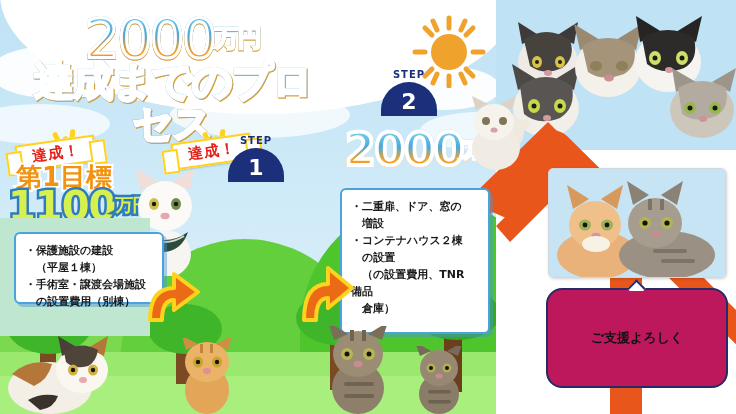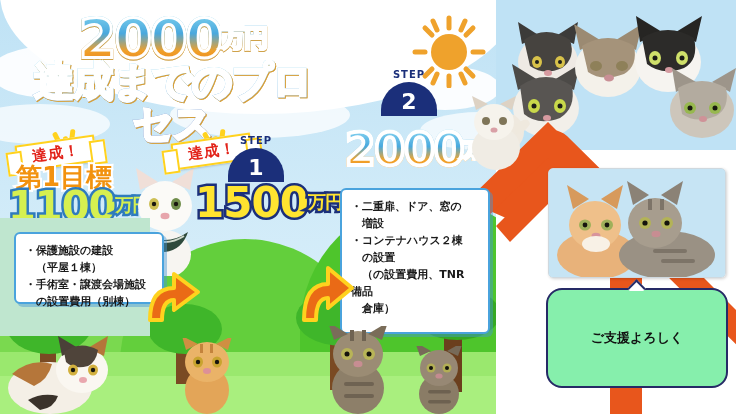--- a/index.html
+++ b/index.html
@@ -65,21 +65,21 @@
   }
   .roof {
     position:absolute; left:470px; top:78px; width:300px; height:340px;
     overflow:hidden;
   }
   .roof svg{ display:block; }
 
   
   .title-wrap{ position:absolute; left:18px; top:12px; width:310px; text-align:center; }
   .t-line1 {
-    font-size:54px; font-weight:700; letter-spacing:-2px; line-height:1;
+    font-size:54px; font-weight:400; letter-spacing:-2px; line-height:1;
     background:linear-gradient(#7fd3ef 0%, #4aa8dd 40%, #f0a02a 72%, #e8821c 100%);
     -webkit-background-clip:text; background-clip:text; color:transparent;
     -webkit-text-stroke:3px #ffffff;
     paint-order:stroke fill;
     filter:drop-shadow(0 1px 0 #cfa24a);
     display:inline-block;
   }
   .t-yen { font-size:24px; vertical-align:0.45em; letter-spacing:-1px;}
   .t-line2 {
     margin-top:-6px;
@@ -188,21 +188,21 @@
   .photocard{
     position:absolute; left:548px; top:168px; width:178px; height:110px;
     background:linear-gradient(#bfe4f5,#d7eefb);
     border:1px solid #cfd8de; border-radius:5px; overflow:hidden;
     box-shadow:1px 1px 3px rgba(0,0,0,.18);
   }
 
   
   .bubble{
     position:absolute; left:546px; top:288px; width:182px; height:100px;
-    background:#86efac; border:2px solid #262a66; border-radius:16px;
+    background:#be185d; border:2px solid #262a66; border-radius:16px;
     display:flex; flex-direction:column; align-items:center; justify-content:center;
     font-size:13px; font-weight:700; color:#111; line-height:1.9;
   }
   .bubble .tail{
     position:absolute; left:50%; top:-11px; margin-left:-9px;
     width:18px; height:12px; overflow:hidden;
   }
   .bubble .tail i{
     position:absolute; left:2px; top:3px; width:13px; height:13px;
     background:#fff; border-left:2px solid #262a66; border-top:2px solid #262a66;
@@ -378,21 +378,20 @@
     <ellipse cx="37" cy="50" rx="4.5" ry="3.2" fill="#e7a5ac"></ellipse>
     <path d="M14 66 q23 16 46 0 q-6 18 -23 20 q-17 -2 -23 -20 Z" fill="#2e4a3c"></path>
     <path d="M18 70 q19 12 38 0" stroke="#cfd9cc" stroke-width="2" fill="none"></path>
   </svg>
 
   <div class="ribbon" style="left:172px; top:138px;">達成！</div>
   <div class="stepbadge" style="left:228px; top:136px; width:56px;">
     <div class="lbl">STEP</div>
     <div class="dome">1</div>
   </div>
-  <div class="step1-amount"><span>1500</span><span class="yen">万円</span></div>
 
   <svg style="position:absolute;left:404px;top:14px;width:90px;height:74px" viewBox="0 0 90 74">
     <circle cx="45" cy="38" r="18" fill="#efa22c"></circle>
     <g stroke="#efa22c" stroke-width="5" stroke-linecap="round">
       <line x1="45" y1="4" x2="45" y2="14"></line>
       <line x1="45" y1="62" x2="45" y2="72"></line>
       <line x1="11" y1="38" x2="21" y2="38"></line>
       <line x1="69" y1="38" x2="79" y2="38"></line>
       <line x1="21" y1="14" x2="28" y2="21"></line>
       <line x1="62" y1="55" x2="69" y2="62"></line>

